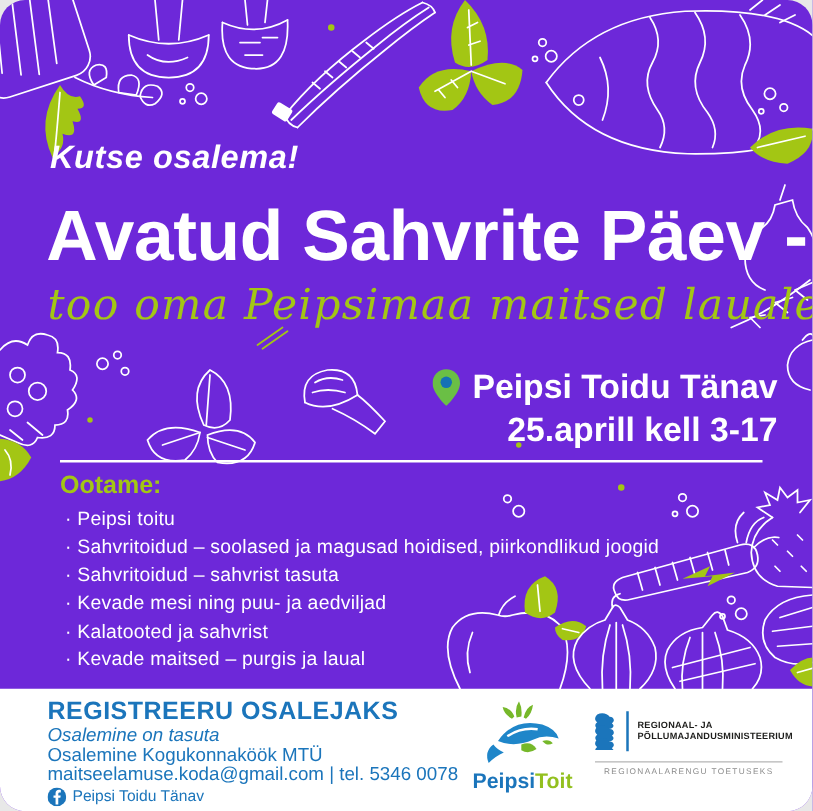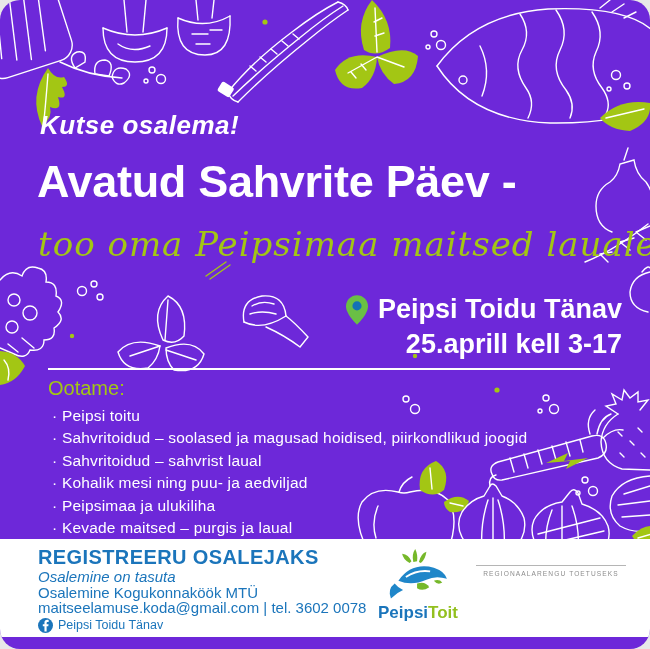--- a/index.html
+++ b/index.html
@@ -3,38 +3,38 @@
 <meta charset="utf-8">
 <style>
   html,body{margin:0;padding:0;background:#e8e8e8;}
   .poster{position:relative;width:650px;height:649px;background:#6d28d9;overflow:hidden;
     font-family:"Liberation Sans",sans-serif;border-radius:20px;}
   .deco{position:absolute;inset:0;pointer-events:none;}
   .deco path,.deco circle,.deco rect{vector-effect:non-scaling-stroke;}
 
   .invite{position:absolute;left:40px;top:110px;color:#fff;font-size:26px;font-style:italic;
     font-weight:600;letter-spacing:.5px;}
-  .title{position:absolute;left:37px;top:156px;margin:0;color:#fff;font-size:45px;font-weight:700;
+  .title{position:absolute;left:37px;top:156px;margin:0;color:#fff;font-size:57px;font-weight:700;
     letter-spacing:-.3px;white-space:nowrap;}
   .subtitle{position:absolute;left:38px;top:224px;color:#a3c614;font-size:34px;font-style:italic;
     font-family:"DejaVu Serif",cursive;letter-spacing:1px;white-space:nowrap;}
 
   .location{position:absolute;right:28px;top:294px;text-align:right;color:#fff;font-weight:700;}
   .loc-line1{display:flex;align-items:center;justify-content:flex-end;gap:10px;font-size:27px;}
   .loc-line2{font-size:27px;margin-top:4px;}
 
   .divider{position:absolute;left:48px;top:368px;width:562px;height:2px;background:#fff;}
 
   .expect{position:absolute;left:48px;top:377px;}
-  .expect-heading{color:#a3c614;font-size:20px;font-weight:400;margin-bottom:5px;}
+  .expect-heading{color:#a3c614;font-size:20px;font-weight:700;margin-bottom:5px;}
   .expect ul{list-style:none;margin:4px;padding:0;}
   .expect li{color:#fff;font-size:15.5px;line-height:22.4px;letter-spacing:.2px;}
   .expect li::before{content:"· ";}
 
-  .footer{position:absolute;left:0;bottom:12px;width:650px;height:98px;background:#fff;}
+  .footer{position:absolute;left:0;bottom:0;width:650px;height:98px;background:#fff;}
   .footer-left{position:absolute;left:38px;top:7px;color:#1b75bb;}
   .reg-title{font-size:20px;font-weight:700;letter-spacing:.4px;}
   .f-line{font-size:15px;line-height:14.5px;margin-top:1px;}
   .f-italic{font-style:italic;}
   .fb-row{display:flex;align-items:center;gap:5px;margin-top:2px;font-size:12.5px;}
 
   .footer-logos{position:absolute;right:14px;top:6px;display:flex;align-items:flex-start;gap:18px;}
   .pt-logo{display:flex;flex-direction:column;align-items:center;margin-top:4px;}
   .pt-text{font-size:17px;font-weight:700;margin-top:-2px;}
   .pt-1{color:#1b75bb;}
@@ -237,33 +237,33 @@
     <div class="loc-line2">25.aprill kell 3-17</div>
   </div>
 
   <div class="divider"></div>
 
   <div class="expect">
     <div class="expect-heading">Ootame:</div>
     <ul>
       <li>Peipsi toitu</li>
       <li>Sahvritoidud – soolased ja magusad hoidised, piirkondlikud joogid</li>
-      <li>Sahvritoidud – sahvrist laual</li>
-      <li>Kohalik mesi ning puu- ja aedviljad</li>
-      <li>Peipsimaa ja ulukiliha</li>
+      <li>Sahvritoidud – sahvrist tasuta</li>
+      <li>Kevade mesi ning puu- ja aedviljad</li>
+      <li>Kalatooted ja sahvrist</li>
       <li>Kevade maitsed – purgis ja laual</li>
     </ul>
   </div>
 
   <div class="footer">
     <div class="footer-left">
       <div class="reg-title">REGISTREERU OSALEJAKS</div>
       <div class="f-line f-italic">Osalemine on tasuta</div>
       <div class="f-line">Osalemine Kogukonnaköök MTÜ</div>
-      <div class="f-line">maitseelamuse.koda@gmail.com | tel. 3602 0078</div>
+      <div class="f-line">maitseelamuse.koda@gmail.com | tel. 5346 0078</div>
       <div class="fb-row">
         <svg width="15" height="15" viewBox="0 0 20 20">
           <circle cx="10" cy="10" r="10" fill="#1b75bb"></circle>
           <path d="M11.5,18 v-7 h2.2 l0.4,-2.6 h-2.6 v-1.6 c0,-0.8 0.3,-1.4 1.4,-1.4 h1.3 V2.6 C13.9,2.5 13.1,2.4 12.2,2.4 c-2.2,0 -3.6,1.3 -3.6,3.7 v2.3 H6.4 v2.6 h2.2 v7 Z" fill="#ffffff"></path>
         </svg>
         <span>Peipsi Toidu Tänav</span>
       </div>
     </div>
 
     <div class="footer-logos">
@@ -275,18 +275,30 @@
           <path d="M10,37 Q2,43 6,53 Q12,47 19,44 Q13,41 10,37 Z" fill="#1f86c9"></path>
           <path d="M34,37 Q43,34 47,41 Q40,46 34,42 Z" fill="#76b82a"></path>
           <path d="M52,34 q6,-2 9,2 q-5,3 -9,-2 Z" fill="#76b82a"></path>
         </svg>
         <div class="pt-text">
           <span class="pt-1">Peipsi</span><span class="pt-2">Toit</span>
         </div>
       </div>
 
       <div class="ministry">
+        <div class="min-row">
+          <svg width="18" height="30" viewBox="0 0 20 32" fill="#1b75bb" stroke="none">
+            <path d="M2,1 c4,-2 9,-1 11,2 c4,0 5,4 2,6 c3,2 1,5 -3,5 l-8,0 c-4,0 -5,-4 -2,-6 c-3,-2 -2,-5 0,-7 z"></path>
+            <path d="M2,12 c4,-2 9,-1 11,2 c4,0 5,4 2,6 c3,2 1,5 -3,5 l-8,0 c-4,0 -5,-4 -2,-6 c-3,-2 -2,-5 0,-7 z"></path>
+            <path d="M2,23 c4,-2 9,-1 11,2 c4,0 5,4 2,6 c3,2 1,4 -3,4 l-8,0 c-4,0 -5,-3 -2,-5 c-3,-2 -2,-5 0,-7 z"></path>
+          </svg>
+          <div class="min-vline"></div>
+          <div class="min-text">
+            <div>REGIONAAL- JA</div>
+            <div>PÕLLUMAJANDUSMINISTEERIUM</div>
+          </div>
+        </div>
         <div class="min-sep"></div>
         <div class="min-tagline">REGIONAALARENGU TOETUSEKS</div>
       </div>
     </div>
   </div>
 </div>
 
 </body></html>

